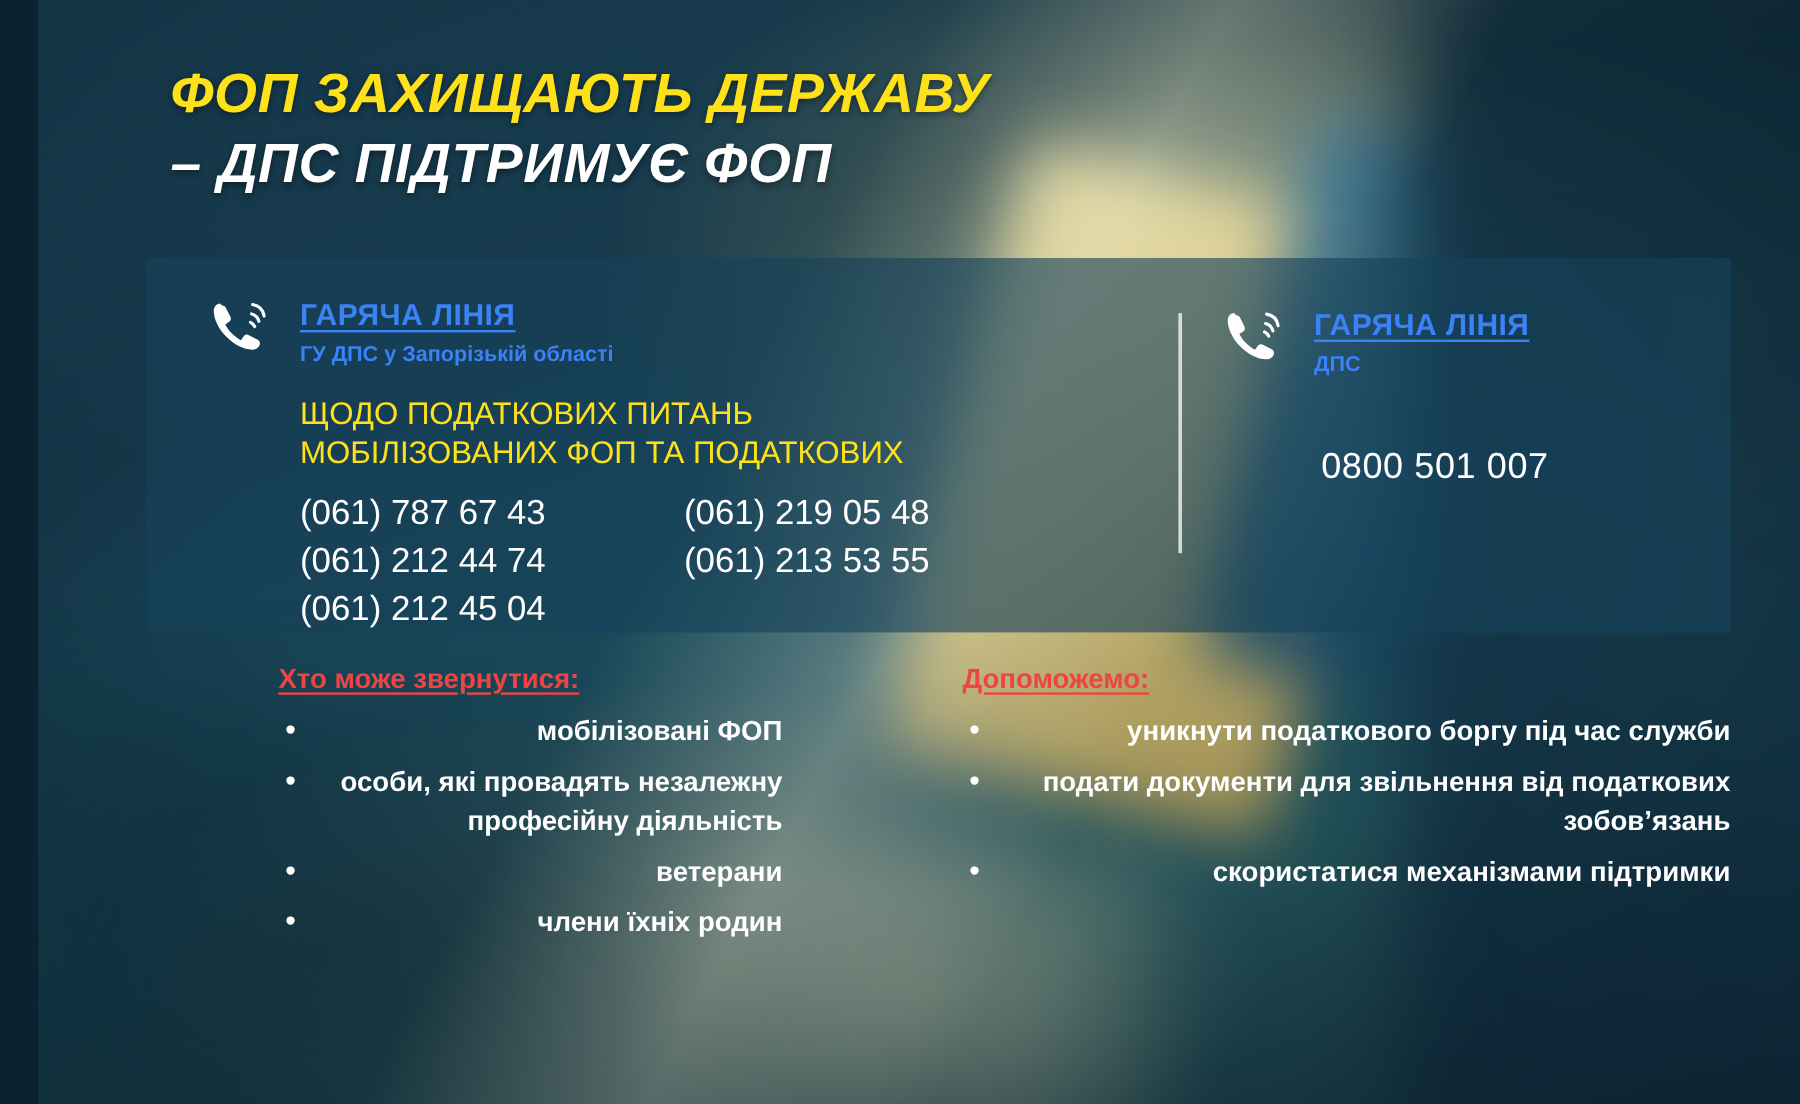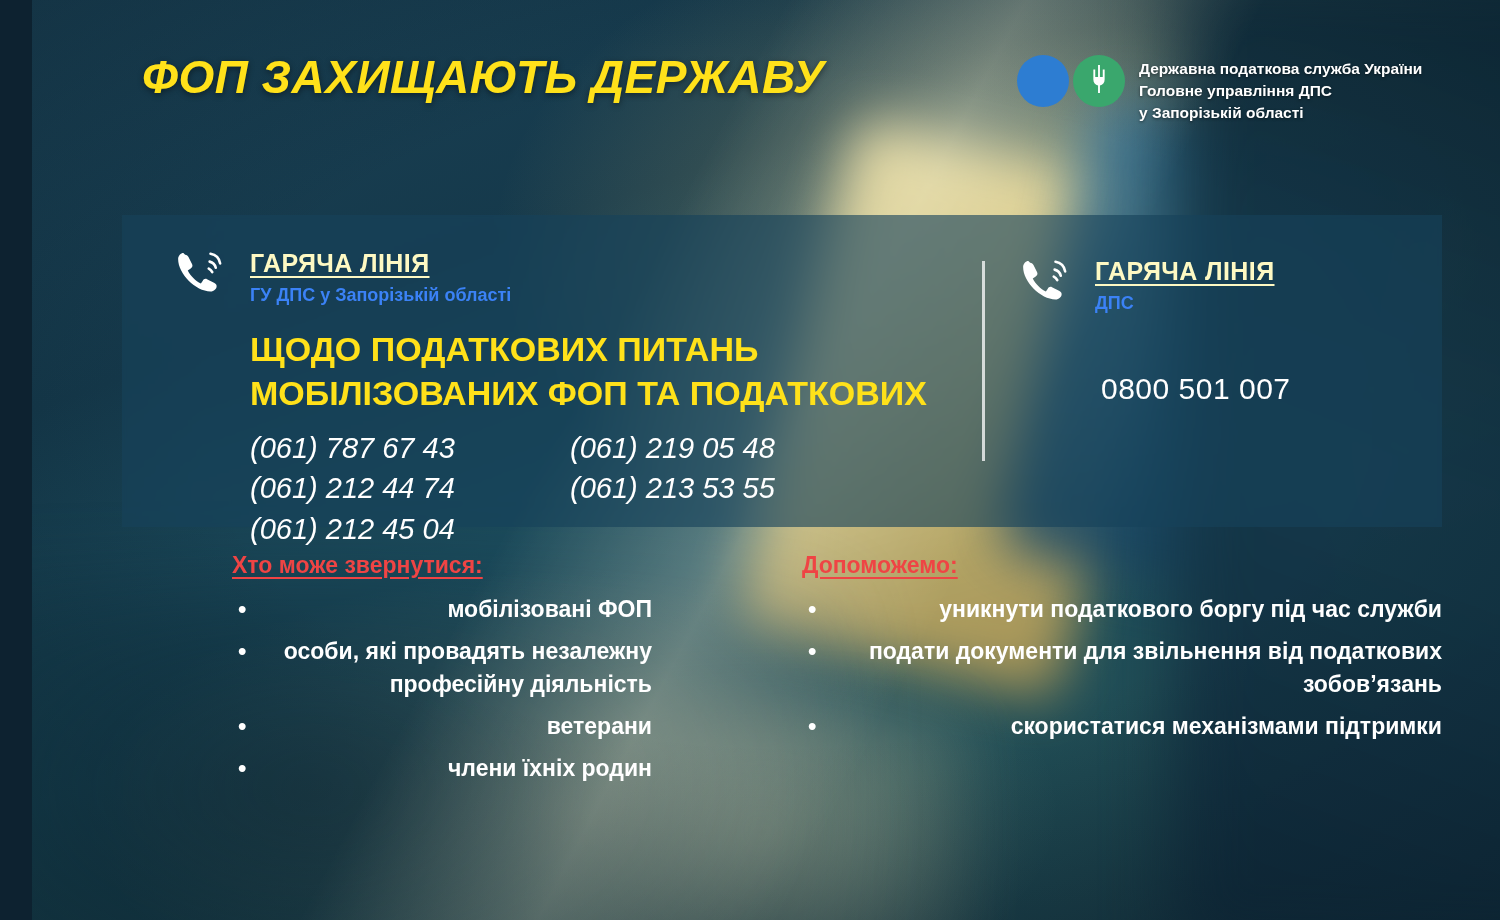--- a/index.html
+++ b/index.html
@@ -161,50 +161,50 @@
   }
   .phone-icon {
     width: 56px;
     height: 56px;
     flex: 0 0 auto;
     color: #ffffff;
   }
   .phone-icon svg { display: block; width: 100%; height: 100%; }
   .hot-titles { padding-top: 4px; }
   .hot-title {
-    color: #fef9c3;
+    color: #3b82f6;
     font-weight: bold;
     font-size: 25px;
     letter-spacing: .4px;
     text-decoration: underline;
     text-underline-offset: 4px;
   }
   .hot-sub {
     color: #3b82f6;
     font-weight: bold;
     font-size: 18px;
     margin-top: 7px;
   }
   .topic {
     color: #ffe11a;
-    font-weight: bold;
-    font-size: 34px;
+    font-weight: normal;
+    font-size: 26px;
     line-height: 1.28;
     margin: 22px 0 0 78px;
   }
   .numbers {
     margin: 14px 0 0 78px;
     display: grid;
     grid-template-columns: 320px auto;
     row-gap: 2px;
     color: #ffffff;
     font-size: 29px;
     line-height: 1.32;
   }
-  .num { white-space: nowrap; font-style: italic; }
+  .num { white-space: nowrap; }
   .hot-num {
     color: #ffffff;
     font-size: 30px;
     margin: 58px 0 0 84px;
     letter-spacing: .5px;
   }
 
   
   .cols {
     position: absolute;
@@ -256,39 +256,23 @@
   <div class="blob blob-yellow"></div>
   <div class="blob blob-blue"></div>
   <div class="blob blob-dark-right"></div>
   <div class="blob blob-bottom-light"></div>
   <div class="blob blob-dark-bottom"></div>
   <div class="bg-sheen"></div>
   <div class="vignette"></div>
 
   <div class="headline">
     <span class="l1">ФОП ЗАХИЩАЮТЬ ДЕРЖАВУ</span>
+    <span class="l2">– ДПС ПІДТРИМУЄ ФОП</span>
   </div>
 
-  <div class="logo-row">
-    <div class="circles">
-      <div class="circle circle-blue"></div>
-      <div class="circle circle-green">
-        <span class="trident">
-          <svg viewBox="0 0 24 34" width="24" height="32" aria-hidden="true">
-            <path d="M11 2 h2 v13 h3 V7 h2 v10.5 c0 3.5 -2 5.5 -5 6.3 V32 h-2 V23.8 C8 23 6 21 6 17.5 V7 h2 v8 h3 z" fill="#ffffff"></path>
-          </svg>
-        </span>
-      </div>
-    </div>
-    <div class="org-text">
-      <div>Державна податкова служба України</div>
-      <div>Головне управління ДПС</div>
-      <div>у Запорізькій області</div>
-    </div>
-  </div>
 
   <div class="panel">
 
     <div class="panel-left">
       <div class="hot-head">
         <span class="phone-icon">
           <svg viewBox="0 0 64 64" aria-hidden="true">
             <path d="M13 9c-3 0-6 3-6 7 0 17 20 37 37 37 4 0 7-3 7-6 0-2-1-3-3-4l-8-4c-2-1-4 0-5 2l-2 3c-6-3-12-9-15-15l3-2c2-1 3-3 2-5l-4-8c-1-2-2-3-4-3z" fill="#ffffff"></path>
             <path d="M44 10c6 1 10 5 11 11" stroke="#ffffff" stroke-width="3" fill="none" stroke-linecap="round"></path>
             <path d="M43 19c4 1 6 3 7 7" stroke="#ffffff" stroke-width="3" fill="none" stroke-linecap="round"></path>

